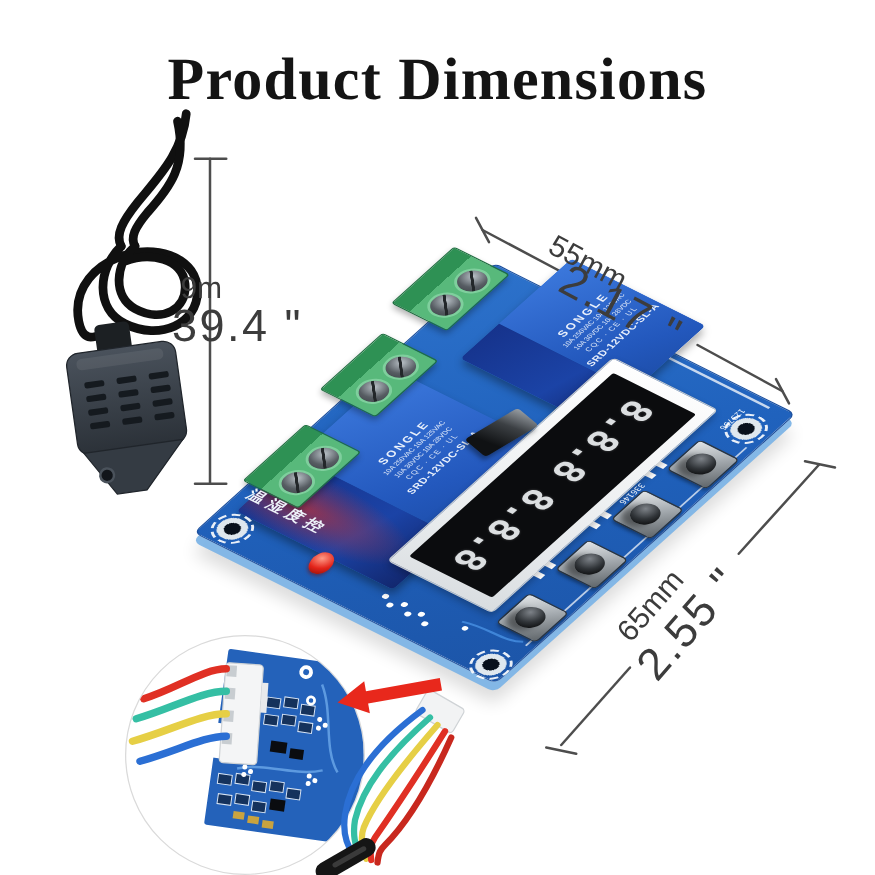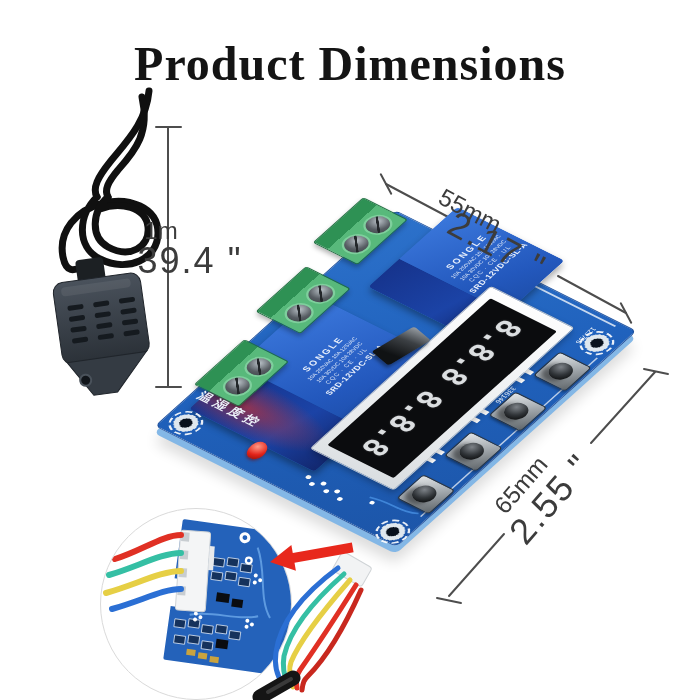--- a/index.html
+++ b/index.html
@@ -313,20 +313,20 @@
     </g>
     <g>
       <path d="M293,678 L260,697" stroke="#151515" stroke-width="15" stroke-linecap="round" fill="none"></path>
       <path d="M291,679 L268,692" stroke="#3a3a3a" stroke-width="4" stroke-linecap="round" fill="none"></path>
     </g>
     <g transform="translate(270,562) rotate(-10)">
       <polygon points="0,0 24,-13 24,-5 84,-5 84,5 24,5 24,13" fill="#e8281c"></polygon>
     </g>
   </svg>
 
-  <div class="dimlbl small" style="left:161px;top:231px">1m</div>
+  <div class="dimlbl small" style="left:161px;top:231px">9m</div>
   <div class="dimlbl big" style="left:190px;top:261px">39.4 "</div>
   <div class="dimlbl small" style="left:470px;top:211px;transform:translate(-50%,-50%) rotate(28deg)">55mm</div>
   <div class="dimlbl big" style="left:497px;top:246px;transform:translate(-50%,-50%) rotate(28deg)">2.17 "</div>
   <div class="dimlbl small" style="left:521px;top:485px;transform:translate(-50%,-50%) rotate(-49deg)">65mm</div>
   <div class="dimlbl big" style="left:551px;top:499px;transform:translate(-50%,-50%) rotate(-49deg)">2.55 "</div>
 
 </div>
 
 </body></html>

